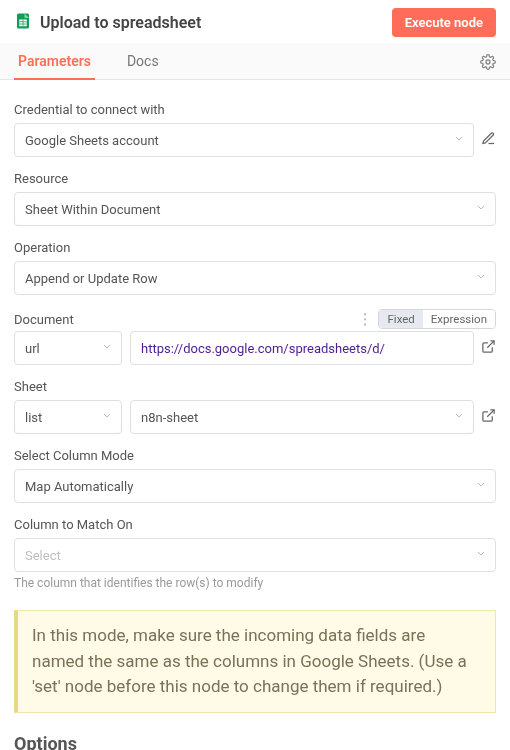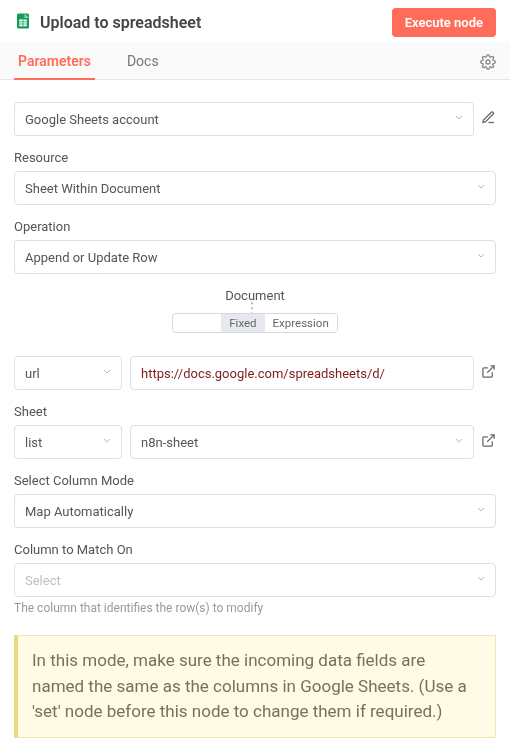--- a/index.html
+++ b/index.html
@@ -18,45 +18,45 @@
   .tab.active::after { content: ""; position: absolute; left: 0; right: 0; bottom: -1px; height: 2px; background: #ff6d5a; }
   .tabs-row .spacer { flex: 1; }
   .gear-wrap { padding: 6px 0 6px 6px; color: #888; cursor: pointer; }
 
   
   .content { padding: 8px 14px 16px 14px; }
   .field-block { margin-top: 14px; }
   .label { font-size: 13px; color: #555; margin-bottom: 6px; }
   .label-row { display: flex; align-items: center; }
   .label-row .label { flex: 1; margin-bottom: 0; }
-  .label-row { margin-bottom: 23px; flex-direction: column; }
+  .label-row { margin-bottom: 2px; }
 
   .select-box, .text-box {
     width: 100%; height: 34px; border: 1px solid #dcdfe6; border-radius: 4px;
     background: #fff; font-size: 13px; color: #555; padding: 0 30px 0 10px;
     display: flex; align-items: center; position: relative;
   }
   .select-box .sel-text { flex: 1; overflow: hidden; white-space: nowrap; text-overflow: ellipsis; }
   .caret { position: absolute; right: 8px; top: 50%; transform: translateY(-50%); color: #bbb; }
   .placeholder-text { color: #bfbfbf; }
 
   .row-with-icon { display: flex; align-items: center; gap: 7px; }
   .row-with-icon > :first-child { flex: 1; }
   .side-icon { color: #888; cursor: pointer; }
 
-  .pill-group { display: inline-flex; border: 1px solid #d4d7dd; border-radius: 4px; overflow: hidden; font-size: 11.5px; padding-left: 48px; }
+  .pill-group { display: inline-flex; border: 1px solid #d4d7dd; border-radius: 4px; overflow: hidden; font-size: 11.5px; }
   .pill { padding: 2px 8px; color: #666; cursor: pointer; background: #fff; }
   .pill.selected { background: #e6e9ef; }
 
   .dots { color: #aaa; margin-right: 6px; font-size: 15px; line-height: 10px; cursor: pointer; }
 
   .split { display: flex; gap: 8px; }
   .split .sm { width: 108px; }
   .split .lg { flex: 1; }
-  .txtvalue { color: #7f1d1d; }
+  .txtvalue { color: #4c1d95; }
 
   .helper-text { font-size: 12px; color: #9a9a9a; margin-top: 4px; }
 
   .info-box {
     margin-top: 20px; background: #fffbe6; border: 1px solid #f1e6b2; border-left: 4px solid #e8d984;
     padding: 12px 14px; font-size: 17px; color: #7a7158; line-height: 1.5;
   }
 
   .section-title { font-size: 18px; font-weight: 700; color: #555; margin-top: 20px; }
   .hr { height: 1px; background: #e5e5e5; margin-top: 4px; }
@@ -88,20 +88,21 @@
     <svg width="16" height="16" viewBox="0 0 24 24" fill="none" stroke="#888" stroke-width="2">
         <circle cx="12" cy="12" r="3"></circle>
         <path d="M19.4 15a1.7 1.7 0 0 0 .34 1.87l.06.06a2 2 0 1 1-2.83 2.83l-.06-.06a1.7 1.7 0 0 0-1.87-.34 1.7 1.7 0 0 0-1 1.56V21a2 2 0 1 1-4 0v-.09a1.7 1.7 0 0 0-1-1.56 1.7 1.7 0 0 0-1.87.34l-.06.06a2 2 0 1 1-2.83-2.83l.06-.06a1.7 1.7 0 0 0 .34-1.87 1.7 1.7 0 0 0-1.56-1H3a2 2 0 1 1 0-4h.09a1.7 1.7 0 0 0 1.56-1 1.7 1.7 0 0 0-.34-1.87l-.06-.06a2 2 0 1 1 2.83-2.83l.06.06a1.7 1.7 0 0 0 1.87.34h0a1.7 1.7 0 0 0 1-1.56V3a2 2 0 1 1 4 0v.09a1.7 1.7 0 0 0 1 1.56h0a1.7 1.7 0 0 0 1.87-.34l.06-.06a2 2 0 1 1 2.83 2.83l-.06.06a1.7 1.7 0 0 0-.34 1.87v0a1.7 1.7 0 0 0 1.56 1H21a2 2 0 1 1 0 4h-.09a1.7 1.7 0 0 0-1.56 1z"></path>
       </svg>
   </div>
 </div>
 
 <div class="content">
 
   <div class="field-block">
+    <div class="label">Credential to connect with</div>
     <div class="row-with-icon">
       <div class="select-box">
         <span class="sel-text">Google Sheets account</span>
         <span class="caret">
           <svg width="12" height="12" viewBox="0 0 24 24" fill="none" stroke="#bbb" stroke-width="2">
               <polyline points="6 9 12 15 18 9"></polyline>
             </svg>
         </span>
       </div>
       <span class="side-icon">

